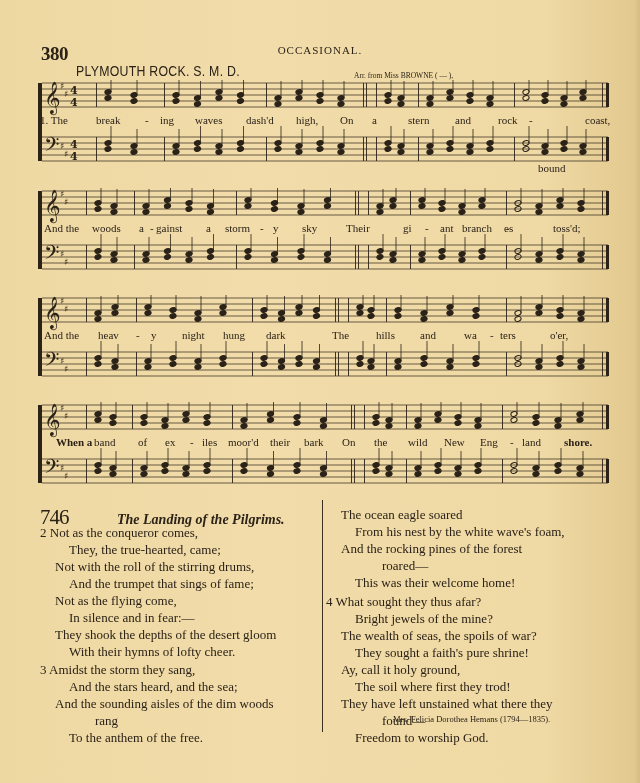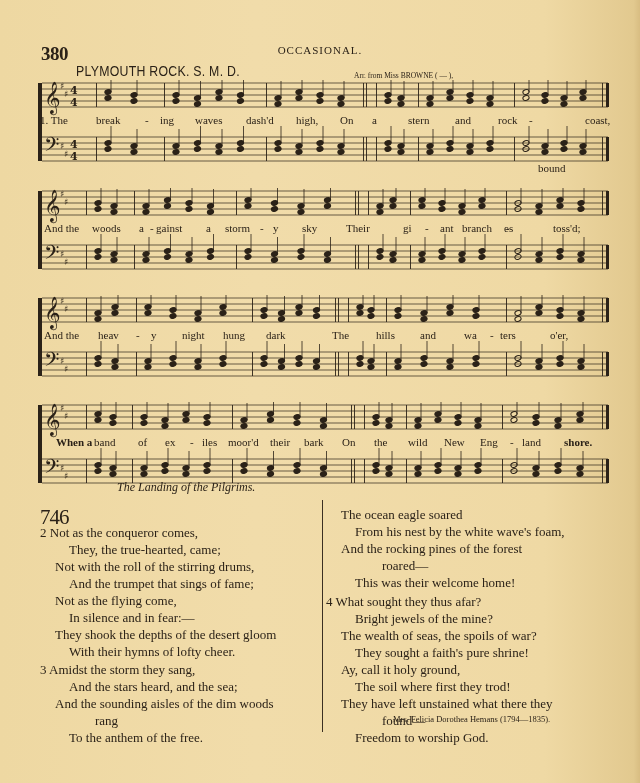--- a/index.html
+++ b/index.html
@@ -15,21 +15,21 @@
     .running-head { left: 0; width: 640px; top: 44px; text-align: center; font-family: "Liberation Serif", serif; font-size: 11px; letter-spacing: 1px; }
     .tune-title { left: 76px; top: 63px; font-family: "Liberation Sans", sans-serif; font-size: 14.5px; transform: scaleX(0.85); transform-origin: left; letter-spacing: 0.3px; }
     .arranger { left: 354px; top: 71px; font-family: "Liberation Serif", serif; font-size: 7.5px; }
 
     .system { position: absolute; left: 36px; width: 576px; }
     .system svg { position: absolute; left: 0; top: 0; }
     .lyric-line { position: absolute; left: 0; width: 576px; font-family: "Liberation Serif", serif; font-size: 11px; white-space: nowrap; }
     .lyric-line span { position: absolute; top: 0; }
 
     .hymn-number { left: 40px; top: 505px; font-family: "Liberation Serif", serif; font-size: 21px; letter-spacing: -1px; }
-    .hymn-subtitle { left: 117px; top: 480px; font-family: "Liberation Serif", serif; font-style: italic; font-size: 12px; }
+    .hymn-subtitle { left: 117px; top: 512px; font-family: "Liberation Serif", serif; font-style: italic; font-size: 14px; font-weight: bold; }
     .column-rule { left: 322px; top: 500px; width: 1px; height: 232px; background: #3b2f22; }
     .stanza-line { position: absolute; font-family: "Liberation Serif", serif; font-size: 13px; line-height: 17px; white-space: nowrap; }
     .attribution { left: 393px; top: 714px; font-family: "Liberation Serif", serif; font-size: 8.5px; }
   </style>
 </head>
 <body>
 
 <div class="abs page-number">380</div>
 <div class="abs running-head">OCCASIONAL.</div>
 <div class="abs tune-title">PLYMOUTH ROCK.  S. M. D.</div>

